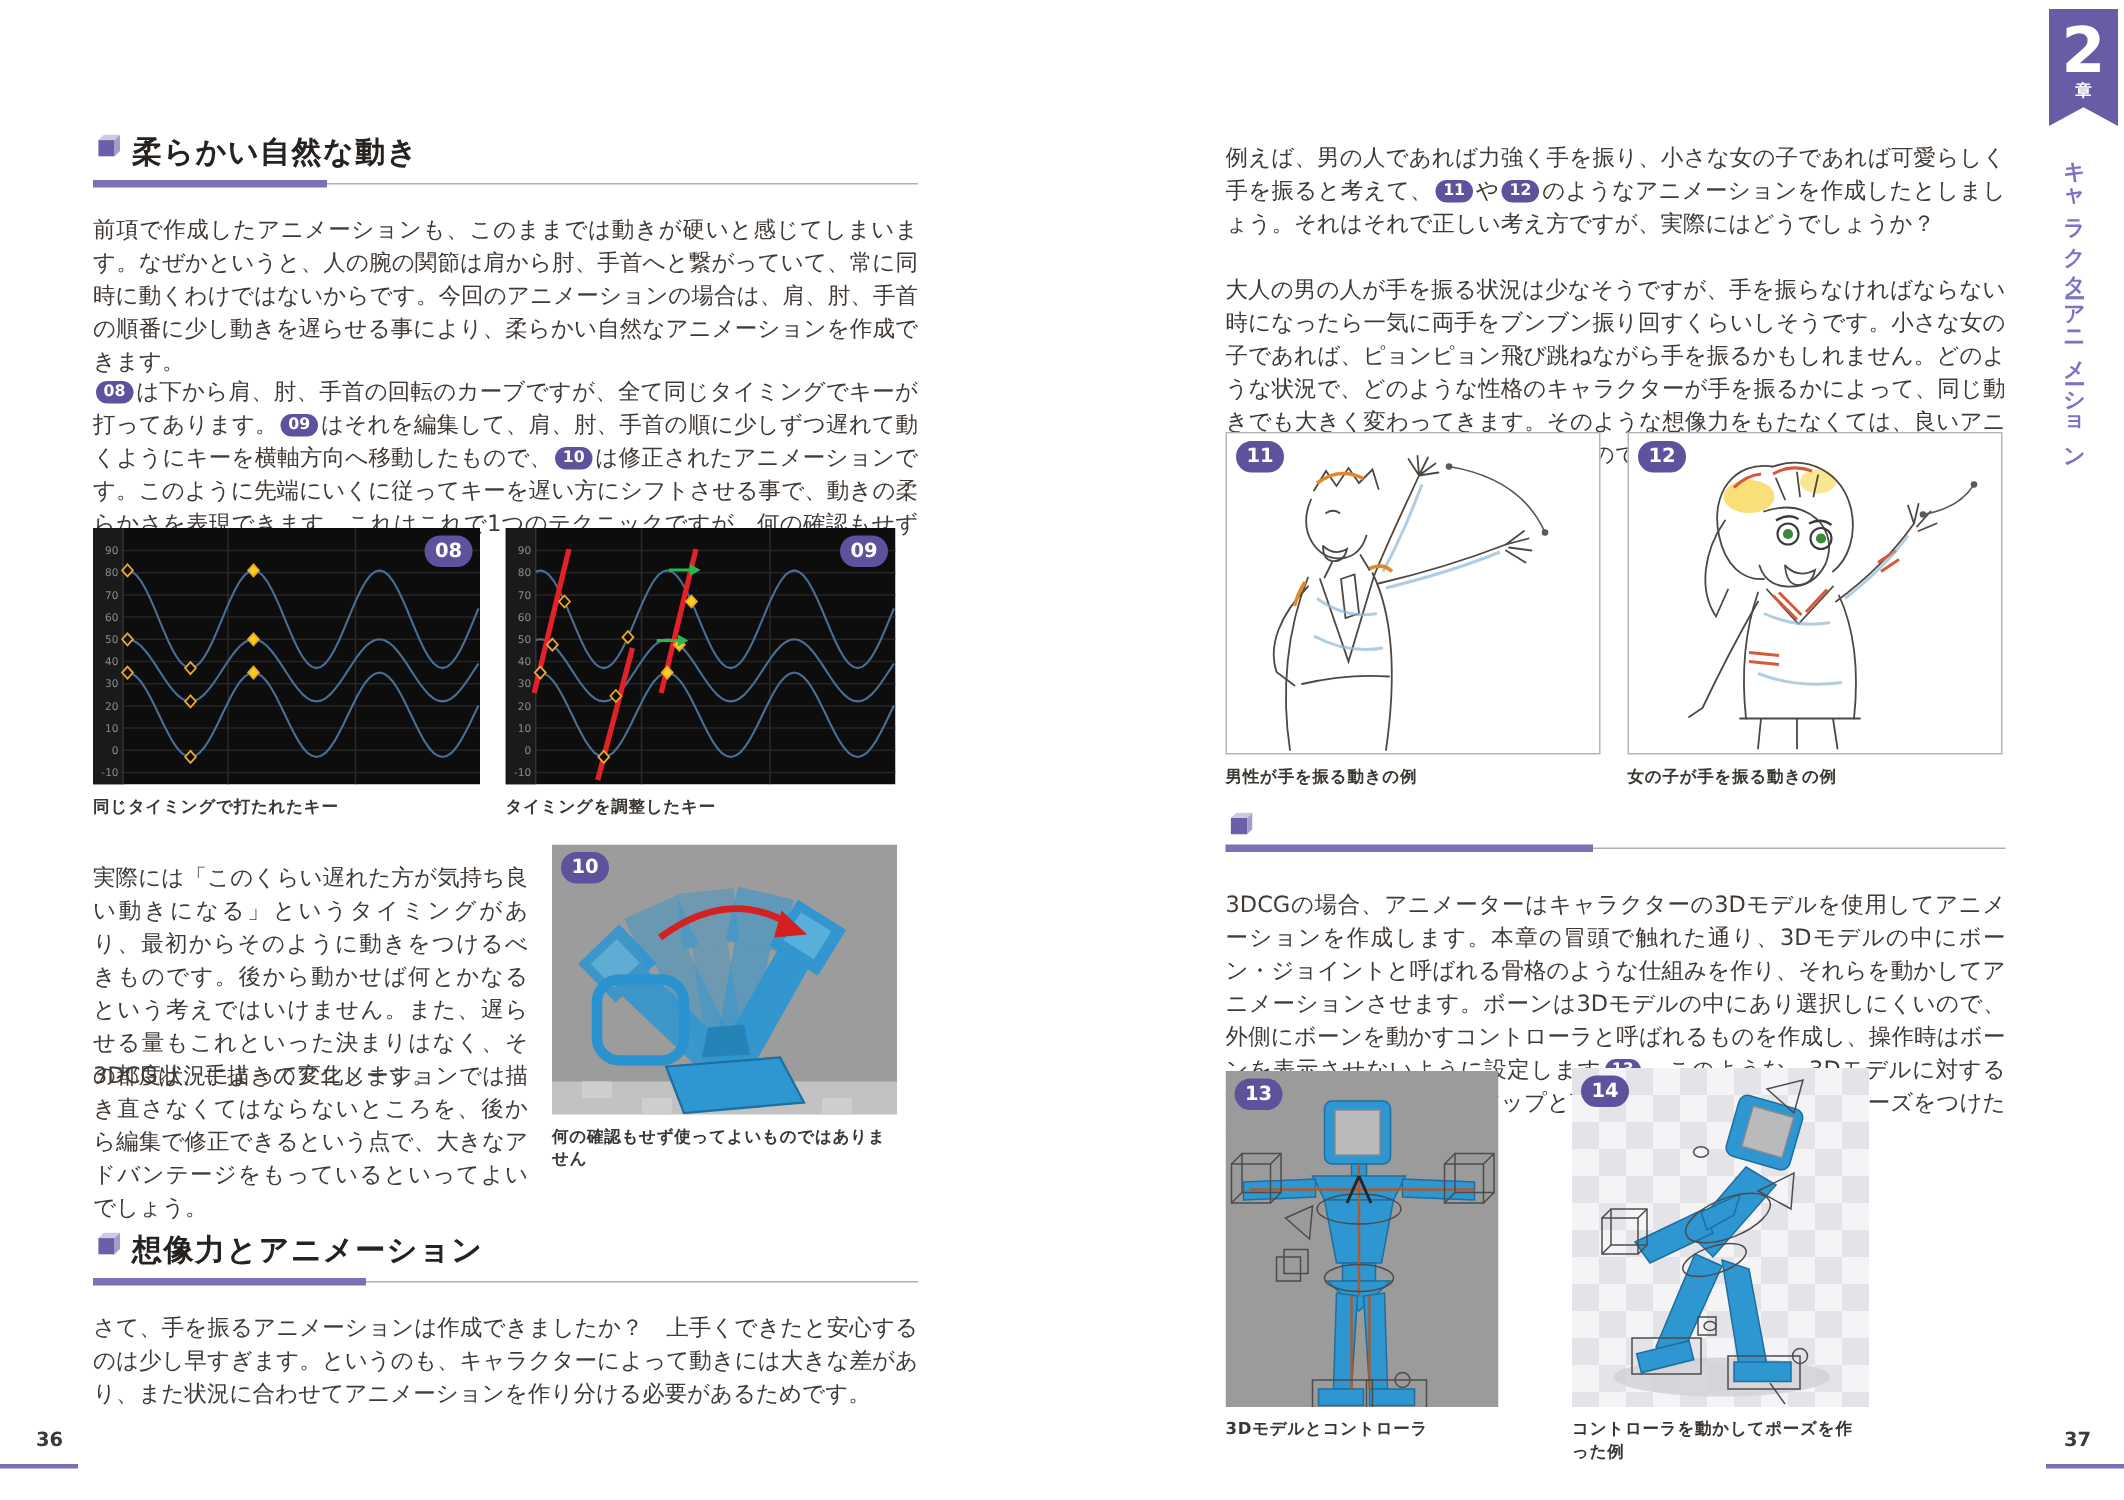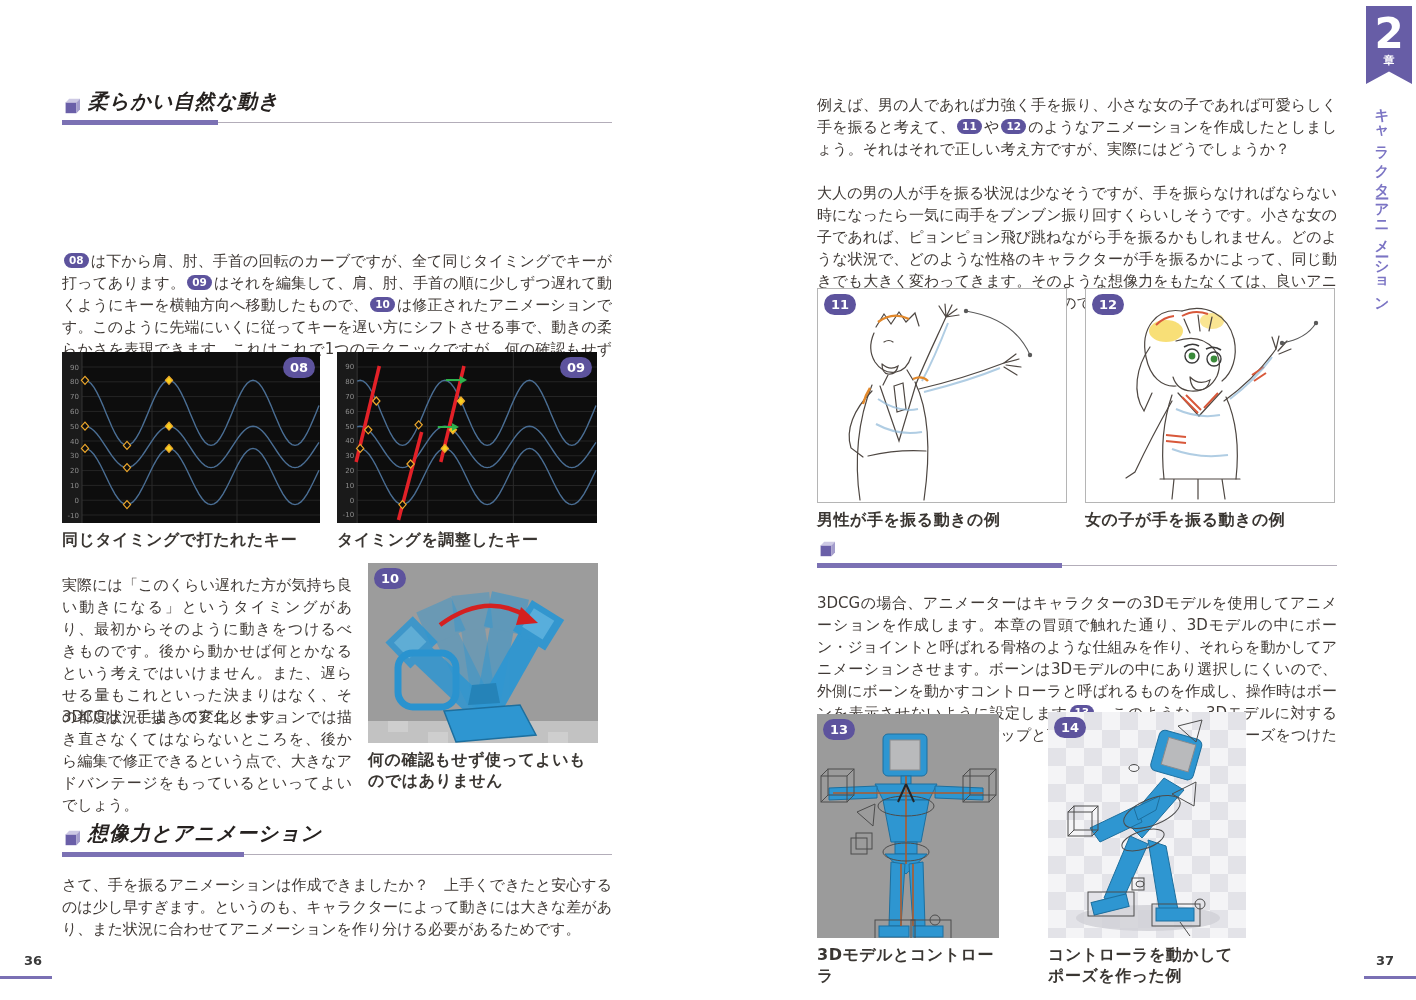--- a/index.html
+++ b/index.html
@@ -1,37 +1,37 @@
 <!DOCTYPE html>
 <html><head>
 <meta charset="utf-8">
 <style>
   html,body{margin:0;padding:0;background:#e8e8e8;}
   .page{position:relative;width:1416px;height:1000px;background:#ffffff;overflow:hidden;
         font-family:"DejaVu Sans","Liberation Sans",sans-serif;color:#403a36;}
   .abs{position:absolute;}
   
-  .sec-head{display:flex;align-items:flex-end;gap:8px;font-style:italic;}
+  .sec-head{display:flex;align-items:flex-start;gap:8px;}
   .sec-title{font-size:20px;font-weight:bold;color:#262220;letter-spacing:1px;}
   .cube-icon{width:18px;height:18px;flex:0 0 18px;}
   .sec-rule{position:relative;height:5px;margin-top:5px;}
   .sec-rule .gray{position:absolute;left:0;right:0;top:2px;height:1px;background:#b3adb9;}
   .sec-rule .purple{position:absolute;left:0;top:0;height:5px;background:#7b71b4;}
   
   .para{font-size:15px;line-height:22px;text-align:justify;color:#403a36;margin-top:12px;}
   .ibadge{display:inline-block;background:#5d539d;color:#fff;font-weight:bold;font-size:10.5px;
           line-height:15px;height:15px;padding:0 5px;border-radius:8px;vertical-align:2px;margin:0 2px;}
   
   .fig{position:absolute;}
   .fig .canvas{position:relative;}
   .fig svg{display:block;}
   .fig-badge{position:absolute;top:5px;background:#5d539d;color:#fff;font-weight:bold;font-size:13px;
              width:32px;height:21px;border-radius:11px;display:flex;align-items:center;justify-content:center;}
   .fig-badge.left{left:6px;} .fig-badge.right{right:5px;}
-  .fig-caption{font-size:16px;font-weight:bold;color:#3a3632;margin-top:7px;letter-spacing:.5px;}
+  .fig-caption{font-size:11px;font-weight:bold;color:#3a3632;margin-top:7px;letter-spacing:.5px;}
   .sketch-frame{border:1px solid #b5b5b5;background:#fff;}
   
   .chapter-tab{position:absolute;left:1366px;top:6px;width:46px;height:78px;background:#675da6;
                clip-path:polygon(0 0,100% 0,100% 100%,50% 84%,0 100%);text-align:center;}
   .chapter-tab .num{font-size:42px;font-weight:bold;color:#fff;line-height:44px;margin-top:6px;}
   .chapter-tab .unit{font-size:11px;font-weight:bold;color:#fff;margin-top:-3px;}
   .vertical-title{position:absolute;left:1372px;top:98px;writing-mode:vertical-rl;
                   font-size:14.5px;font-weight:bold;color:#7b74c4;letter-spacing:2px;}
   
   .pageno{position:absolute;font-size:13px;font-weight:bold;color:#3a3a3a;}
@@ -50,20 +50,21 @@
         <polygon points="16,6 20,2 20,14 16,18" fill="#a49dcc"></polygon>
       </svg>
       <span class="sec-title">柔らかい自然な動き</span>
     </div>
     <div class="sec-rule">
       <div class="gray"></div>
         <div class="purple" style="width:156px;"></div>
     </div>
   </div>
 
+  <p class="para abs" style="left:62px;top:130px;width:550px;">前項で作成したアニメーションも、このままでは動きが硬いと感じてしまいます。なぜかというと、人の腕の関節は肩から肘、手首へと繋がっていて、常に同時に動くわけではないからです。今回のアニメーションの場合は、肩、肘、手首の順番に少し動きを遅らせる事により、柔らかい自然なアニメーションを作成できます。</p>
   <p class="para abs" style="left:62px;top:238px;width:550px;"><span class="ibadge">08</span>は下から肩、肘、手首の回転のカーブですが、全て同じタイミングでキーが打ってあります。<span class="ibadge">09</span>はそれを編集して、肩、肘、手首の順に少しずつ遅れて動くようにキーを横軸方向へ移動したもので、<span class="ibadge">10</span>は修正されたアニメーションです。このように先端にいくに従ってキーを遅い方にシフトさせる事で、動きの柔らかさを表現できます。これはこれで1つのテクニックですが、何の確認もせず使ってよいものではありません。</p>
 
   <div class="fig" style="left:62px;top:352px;width:258px;">
     <div class="canvas">
       <div>
           <svg width="100%" height="171" viewBox="0 0 258 171" preserveAspectRatio="none">
             <rect width="258" height="171" fill="#0d0d0d"></rect>
             <rect width="20" height="171" fill="#1a1a1a"></rect>
             <line x1="20" y1="15" x2="258" y2="15" stroke="#252525"></line>
             <text x="17" y="17.5" fill="#8c8c8c" font-size="7" text-anchor="end">90</text>

